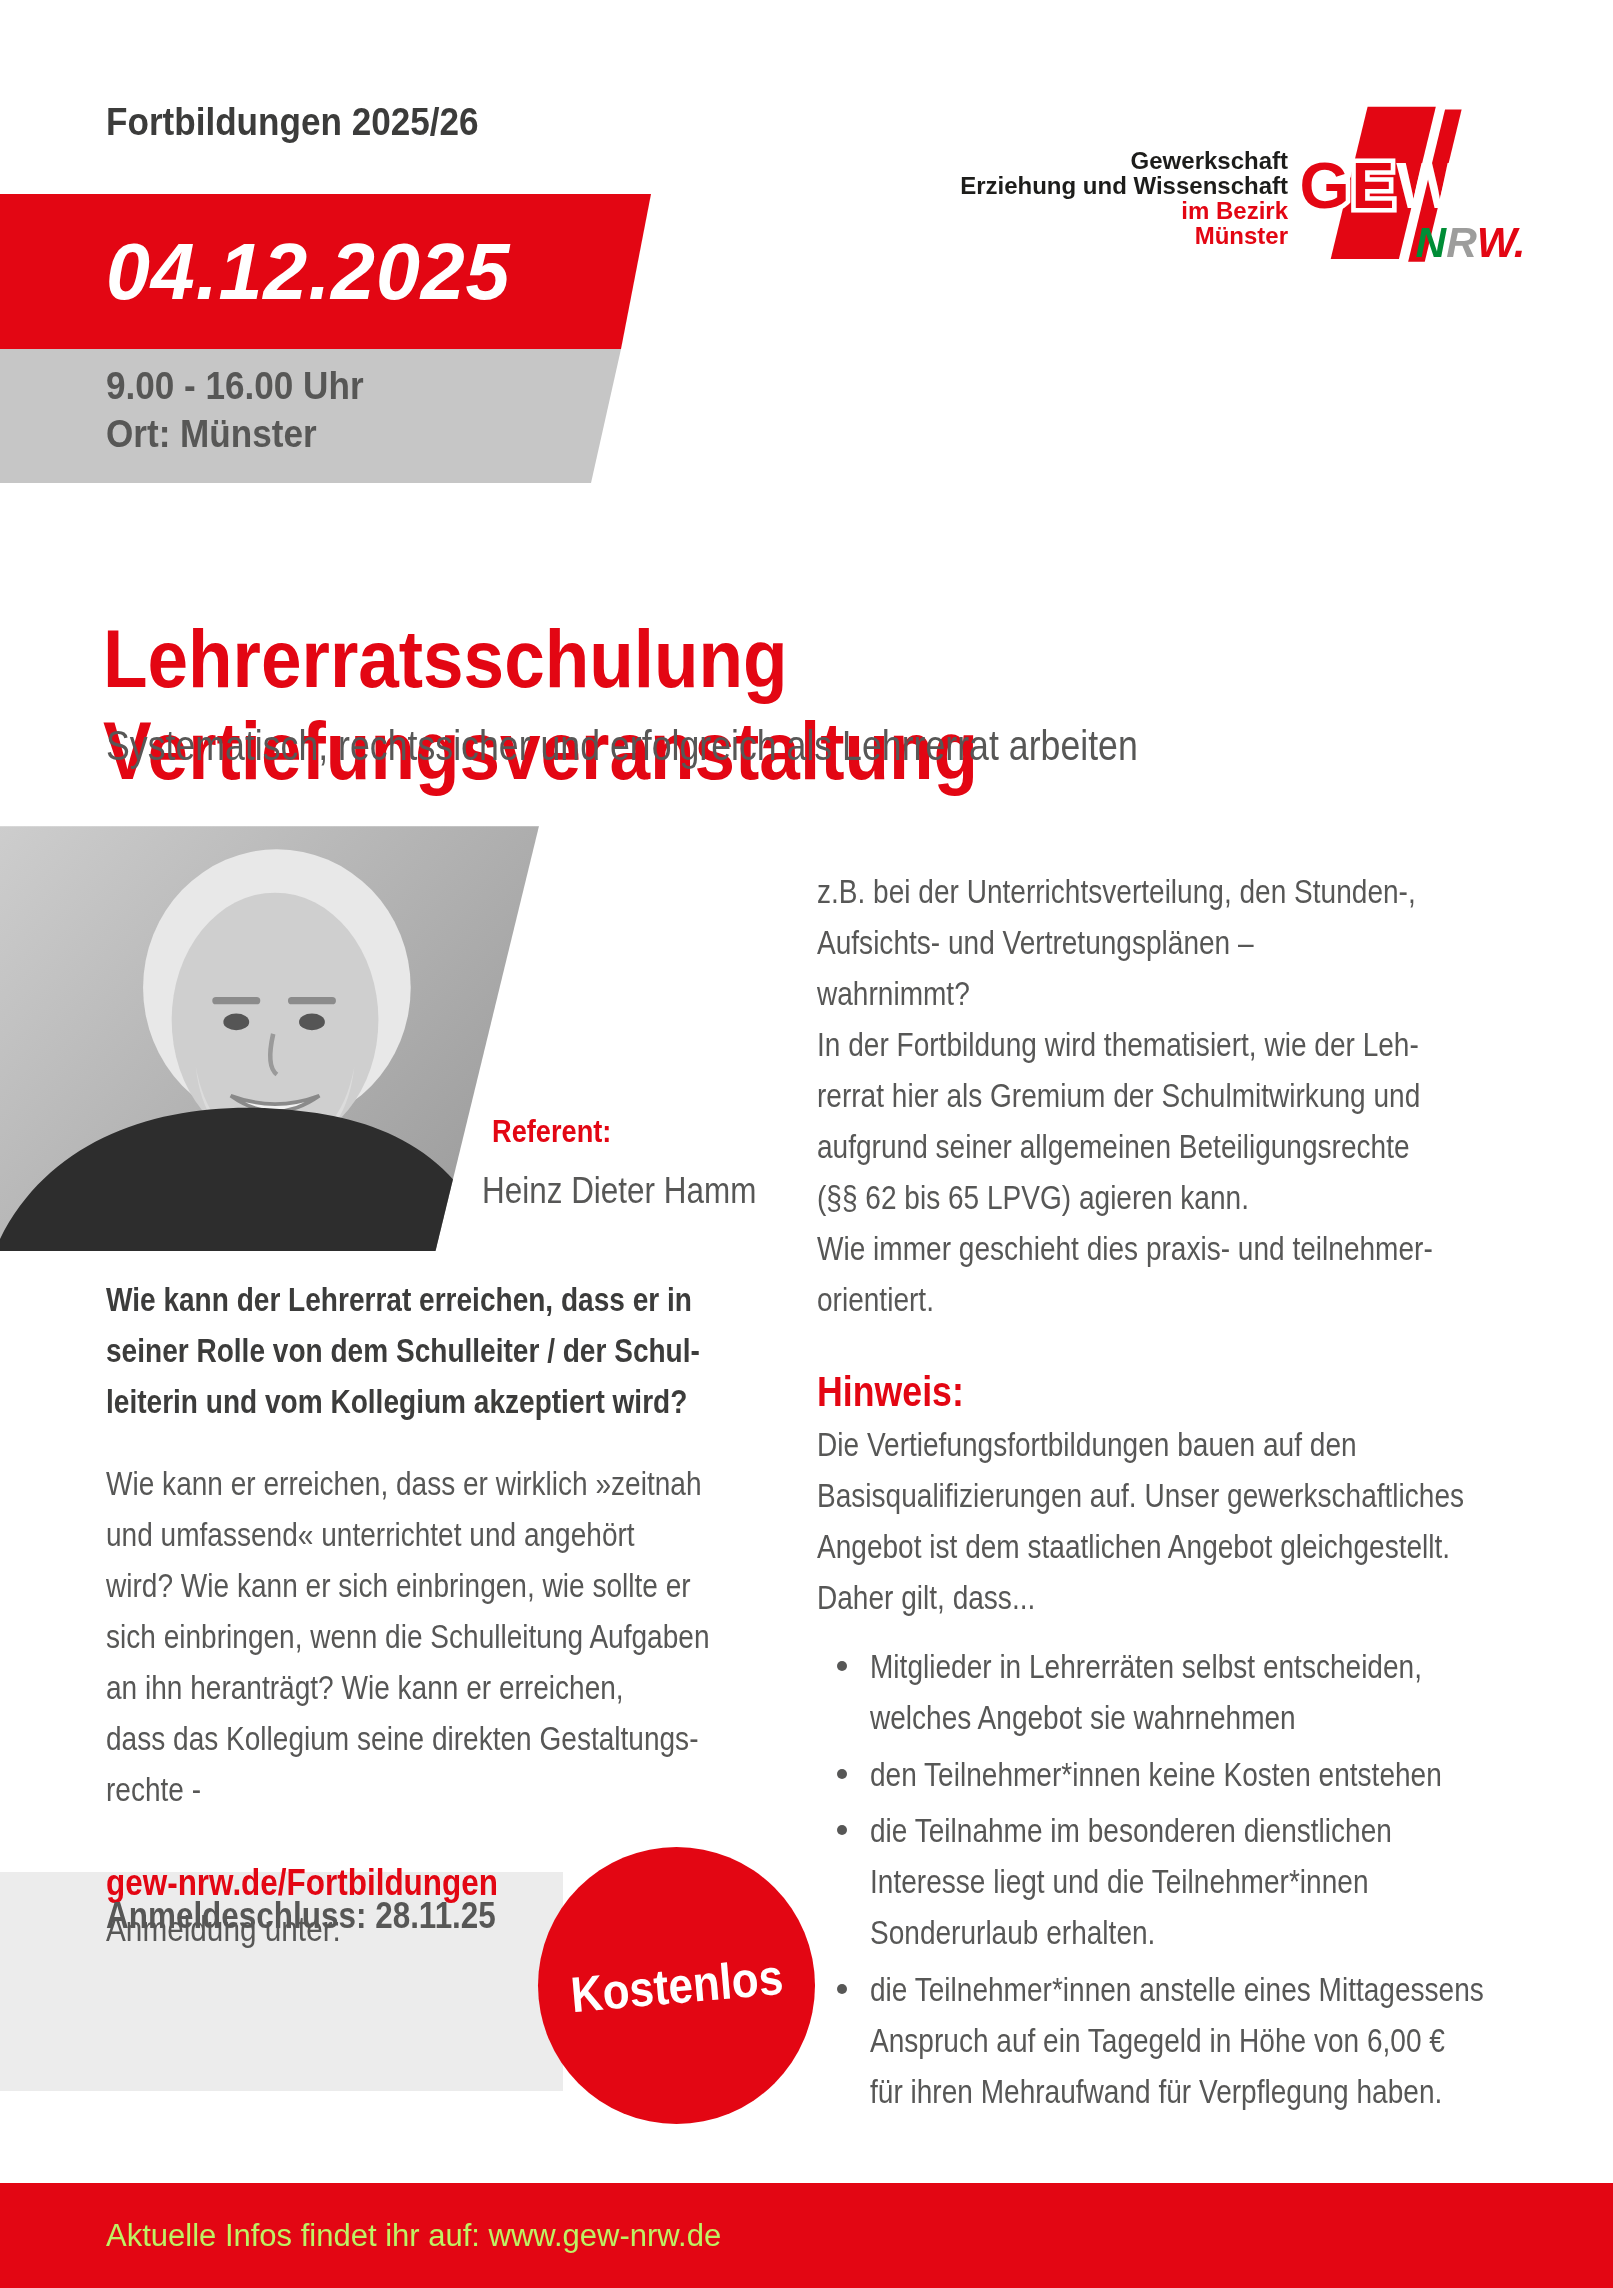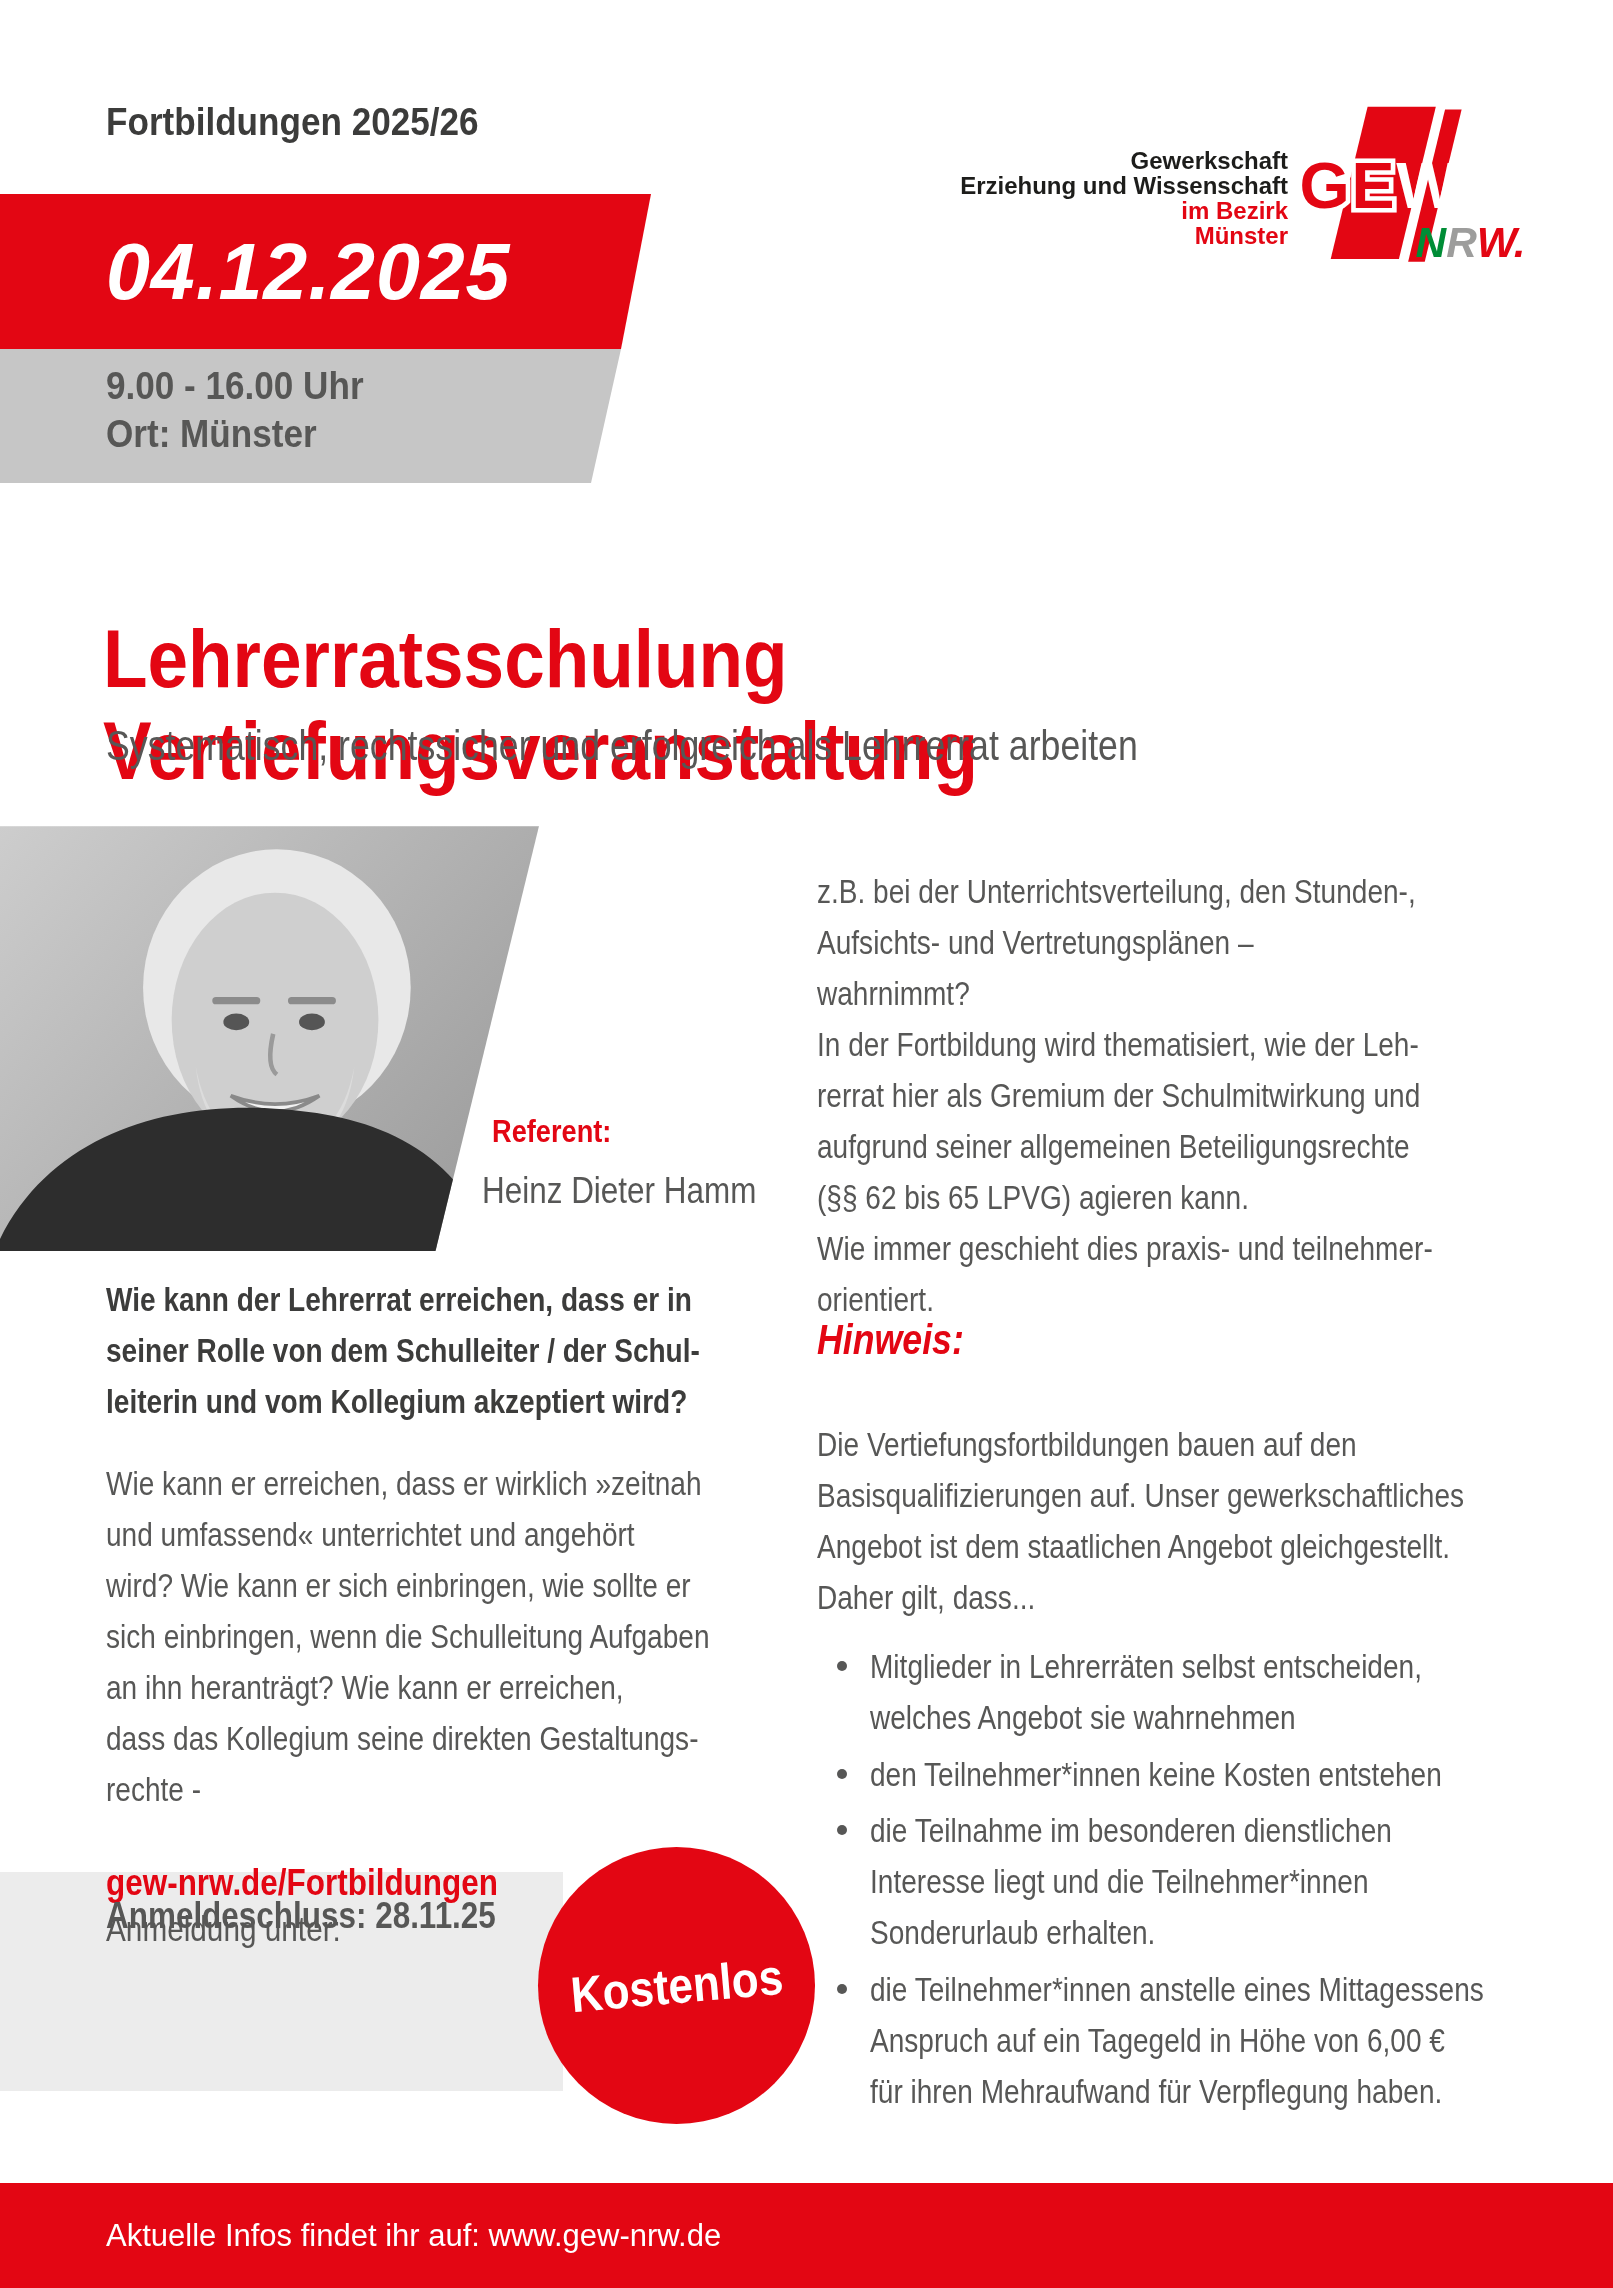--- a/index.html
+++ b/index.html
@@ -39,40 +39,40 @@
   .referent-label{left:492px;top:1113px;font-size:32px;font-weight:bold;color:#e30613;}
   .referent-name{left:482px;top:1170px;font-size:37px;color:#575756;}
 
   
   .body-block{font-size:33px;line-height:51px;color:#575756;}
   .bold-block{font-size:33px;line-height:51px;color:#3c3c3b;font-weight:bold;}
   .q-bold{left:106px;top:1274px;width:757px;}
   .q-text{left:106px;top:1458px;width:757px;}
   .col-right{left:817px;width:842px;}
   .p-intro{top:866px;}
-  .hinweis-head{left:817px;top:1316px;font-size:42px;font-weight:bold;color:#e30613;font-style:italic;}
+  .hinweis-head{left:817px;top:1368px;font-size:42px;font-weight:bold;color:#e30613;}
   .p-hinweis{top:1419px;}
 
   .bullets{left:835px;top:1641px;width:842px;margin:0;padding:0;list-style:none;}
   .bullets li{position:relative;padding-left:35px;margin:0 0 5.5px 0;font-size:33px;line-height:51px;color:#575756;}
   .bullets li::before{content:"";position:absolute;left:1.8px;top:20px;width:10px;height:10px;border-radius:50%;background:#575756;}
 
   
   .reg-box{left:0;top:1872px;width:563px;height:219px;background:#ececec;}
   .reg-label{left:106px;top:1909px;font-size:35px;color:#575756;}
   .reg-url{left:106px;top:1862px;font-size:37px;font-weight:bold;color:#e30613;}
   .reg-deadline{left:106px;top:1895px;font-size:37px;font-weight:bold;color:#575756;}
 
   .badge{left:538px;top:1847px;width:277px;height:277px;border-radius:50%;background:#e30613;
     display:flex;align-items:center;justify-content:center;}
   .badge-text{color:#ffffff;font-size:50px;font-weight:bold;transform:rotate(-5deg) scaleX(0.88);}
 
   
   .footer-bar{left:0;top:2183px;width:1613px;height:106px;background:#e30613;}
-  .footer-text{padding-left:106px;color:#ffffff;font-size:31px;line-height:106px;border-radius:18px;}
+  .footer-text{padding-left:106px;color:#bef264;font-size:31px;line-height:106px;border-radius:18px;}
 </style>
 </head>
 <body>
 
 <div class="abs catalog-label">
   <span class="cx9">Fortbildungen 2025/26</span>
 </div>
 
 <div class="abs org-block">
   <div>Gewerkschaft</div>

